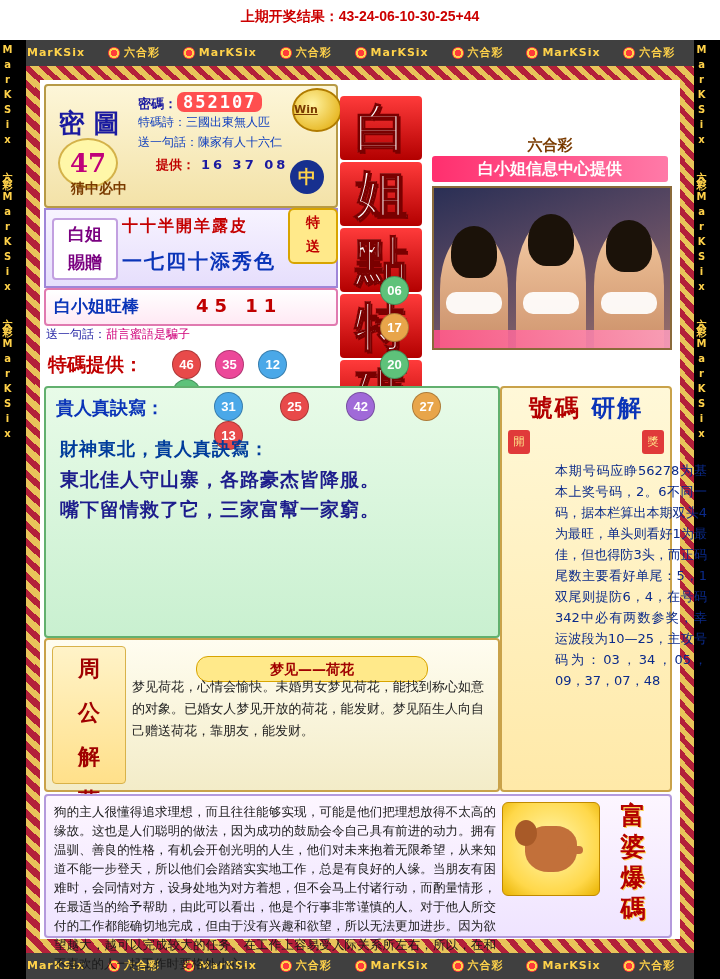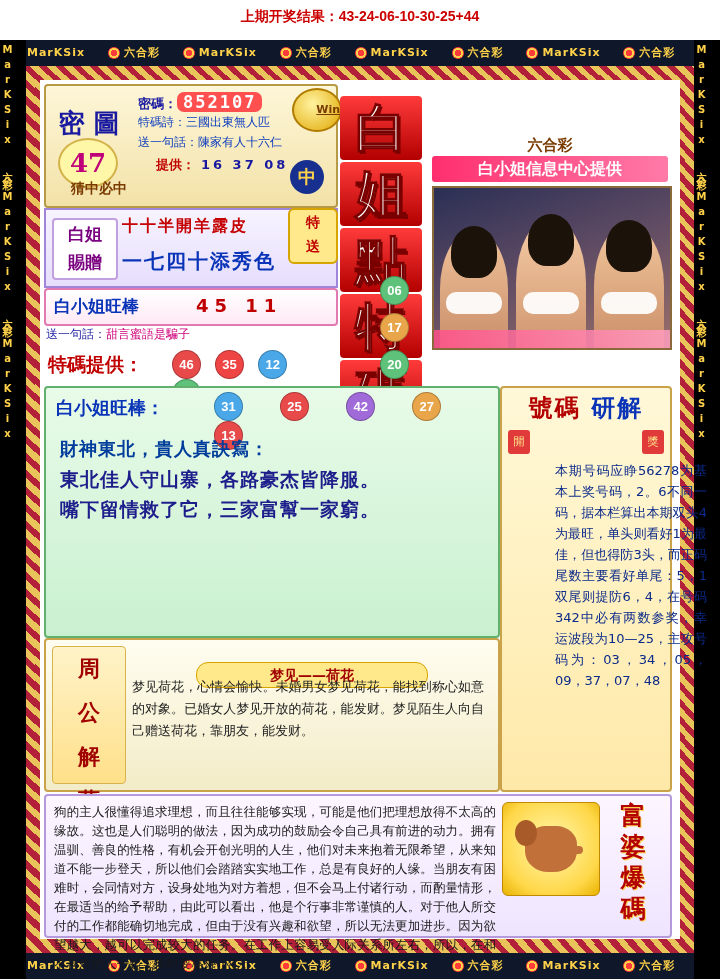--- a/index.html
+++ b/index.html
@@ -10,21 +10,21 @@
     overflow:hidden;
     position:relative;
   }
   
   .page{
     position:absolute;inset:0;
     background:#ffffff;
   }
   .frame-top,.frame-bottom{
     position:absolute;left:0;width:720px;height:26px;
-    background:#0f172a;
+    background:#404040;
     overflow:hidden;
     white-space:nowrap;
     color:#ffd24a;
     font-size:11px;
     font-weight:bold;
     letter-spacing:1px;
     line-height:26px;
   }
   .frame-top{top:40px;}
   .frame-bottom{bottom:0;}
@@ -104,21 +104,21 @@
     font-family:"DejaVu Sans Mono",monospace;letter-spacing:2px;font-size:17px;
   }
   .poem{position:absolute;left:92px;top:28px;font-size:12px;color:#0b3bbf;white-space:nowrap;}
   .poem2{position:absolute;left:92px;top:48px;font-size:12px;color:#0b3bbf;white-space:nowrap;}
   .offer{position:absolute;left:110px;top:70px;font-size:13px;color:#c00000;font-weight:bold;}
   .offer .nums{color:#1a1aa0;letter-spacing:3px;margin-left:6px;}
   .wincircle{
     position:absolute;left:246px;top:2px;width:46px;height:40px;border-radius:50%;
     background:radial-gradient(circle at 40% 35%,#fff3a0,#e0a600);
     border:2px solid #b07b00;color:#7a3b00;font-size:11px;font-weight:bold;
-    text-align:right;line-height:40px;text-decoration:underline;
+    text-align:left;line-height:40px;text-decoration:underline;
   }
   .zhong{
     position:absolute;left:244px;top:74px;width:34px;height:34px;border-radius:50%;
     background:#17308f;color:#ffd24a;text-align:center;line-height:34px;font-size:18px;font-weight:bold;
   }
   .baijie-box{
     position:absolute;left:4px;top:128px;width:290px;height:76px;
     background:linear-gradient(180deg,#f7f3ff,#e6defc);
     border:2px solid #9f86d8;border-radius:0;
   }
@@ -220,21 +220,21 @@
     background:linear-gradient(180deg,#fffdf0,#f3ecc8);
     border:2px solid #c9a24a;border-radius:4px;
   }
   .dream-left{
     position:absolute;left:6px;top:6px;width:72px;height:136px;
     background:linear-gradient(180deg,#fff3c8,#ffe08a);
     border:1px solid #d8b24a;border-radius:4px;
     text-align:center;color:#a00000;font-size:22px;font-weight:bold;line-height:44px;
   }
   .dream-title{
-    position:absolute;left:150px;top:22px;width:230px;height:24px;
+    position:absolute;left:150px;top:16px;width:230px;height:24px;
     background:#ffe98a;border:1px solid #d8a400;border-radius:12px;
     text-align:center;line-height:24px;color:#a00000;font-size:14px;font-weight:bold;
   }
   .dream-text{
     position:absolute;left:86px;top:36px;width:352px;
     font-size:13px;line-height:22px;color:#222;text-align:justify;
   }
   
   .code-box{
     position:absolute;left:460px;top:306px;width:168px;height:402px;
@@ -376,21 +376,21 @@
         <div class="wang-nums">45  11</div>
       </div>
       <div class="subline">
         <span>送一句話：</span><span class="pink">甜言蜜語是騙子</span>
       </div>
 
       <div class="temai">
         <div class="temai-label">特碼提供：</div>
         <div class="temai-balls">
           <span class="ball" style="background:#e84a4a">46</span>
-          <span class="ball" style="background:#ef4444">35</span>
+          <span class="ball" style="background:#ec4899">35</span>
           <span class="ball" style="background:#4aa8e8">12</span>
           <span class="ball" style="background:#5ec27a">20</span>
         </div>
       </div>
 
       <div class="bigtitle">
         <span>白</span>
         <span>姐</span>
         <span>點</span>
         <span>特</span>
@@ -417,21 +417,21 @@
       </div>
 
       <div class="side-balls">
         <span class="ball" style="background:#5ec27a">06</span>
         <span class="ball" style="background:#e8a54a">17</span>
         <span class="ball" style="background:#5ec27a">20</span>
       </div>
     </div>
 
     <div class="mid">
-      <div class="mid-head">白小姐旺棒：</div>
+      <div class="mid-head">貴人真訣寫：</div>
       <div class="mid-balls">
         <span class="ball" style="background:#4aa8e8">31</span>
         <span class="ball" style="background:#e84a4a">25</span>
         <span class="ball" style="background:#a06ad8">42</span>
         <span class="ball" style="background:#e8a54a">27</span>
         <span class="ball" style="background:#e84a4a">13</span>
       </div>
       <div class="mid-lines">
         <div>財神東北，貴人真訣寫：</div>
         <div class="big">東北佳人守山寨，各路豪杰皆降服。</div>

